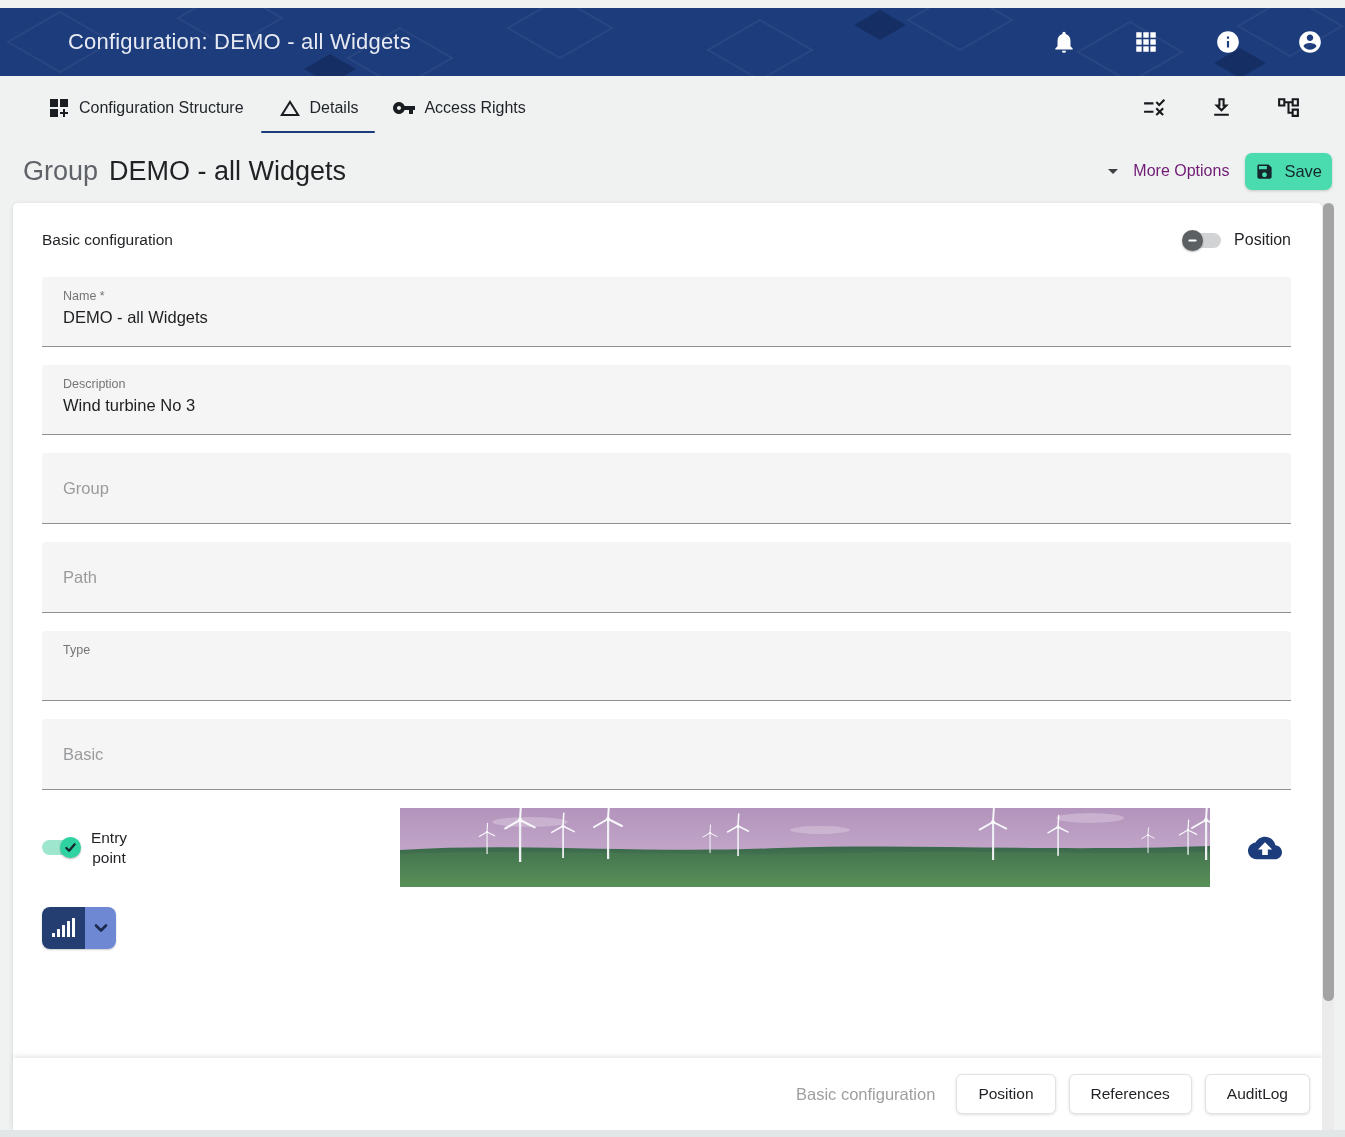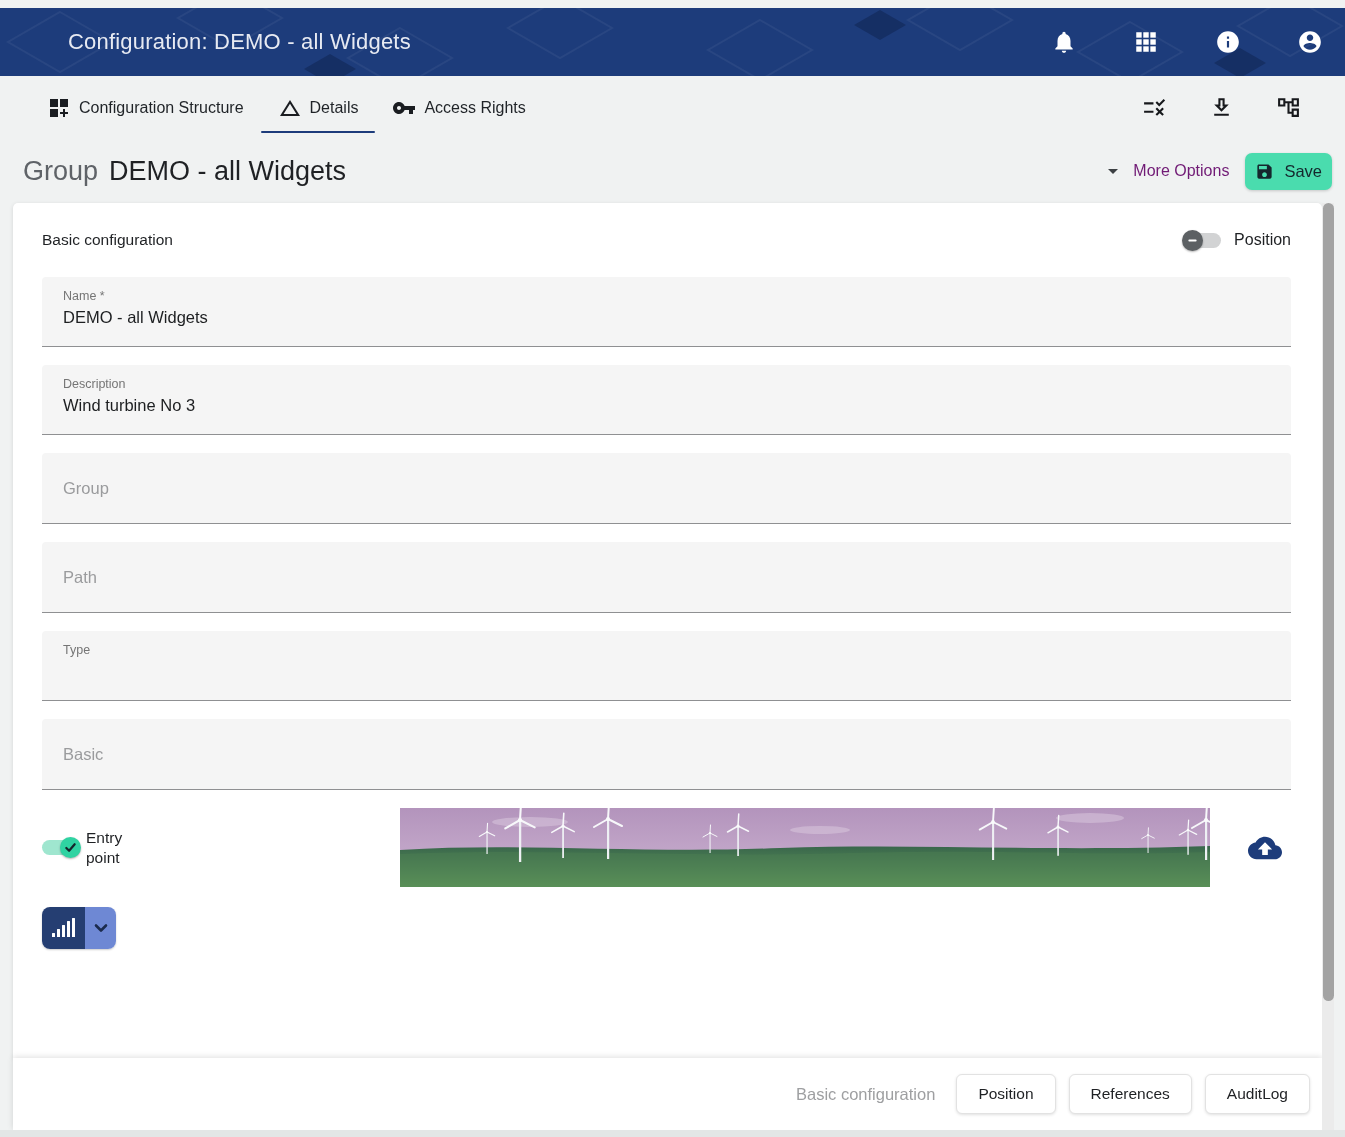--- a/index.html
+++ b/index.html
@@ -57,21 +57,21 @@
   .field { background:#f5f5f5; border-bottom:1px solid #8f9092; border-radius:4px 4px 0 0; height:70px;
            margin-bottom:18px; padding-left:21px; cursor:text; }
   .field.filled { padding-top:12px; }
   .field.filled .f-label { display:block; font-size:12.5px; color:#757575; }
   .field.filled .f-value { display:block; font-size:16.5px; color:#1d1f21; margin-top:5px; }
   .field.empty { display:flex; align-items:center; height:71px; }
   .field.empty .f-label { font-size:16.5px; color:#9a9b9d; }
 
   
   .entry-row { margin-top:18px; height:79px; display:flex; align-items:stretch; }
-  .entry-left { width:358px; display:flex; align-items:center; }
+  .entry-left { width:358px; display:flex; align-items:center;text-align:center; }
   .entry-toggle { display:flex; align-items:center; gap:7px; cursor:pointer; }
   .entry-label { font-size:15.5px; line-height:20px; color:#1f2124; width:46px; }
   .img-wrap { width:810px; height:79px; flex:0 0 auto; }
   .img-wrap svg { display:block; width:810px; height:79px; }
   .upload-btn { margin-left:38px; align-self:center; width:34px; height:34px; color:#1d3c7b; cursor:pointer; background:none; border:none; padding:0; }
   .upload-btn svg { width:34px; height:34px; }
 
   
   .chart-split { margin-top:20px; width:74px; height:42px; border-radius:8px; overflow:hidden; display:flex; cursor:pointer; box-shadow:0 1px 2px rgba(0,0,0,.2); }
   .chart-split .left { width:43px; background:#253e72; display:flex; align-items:center; justify-content:center; }

